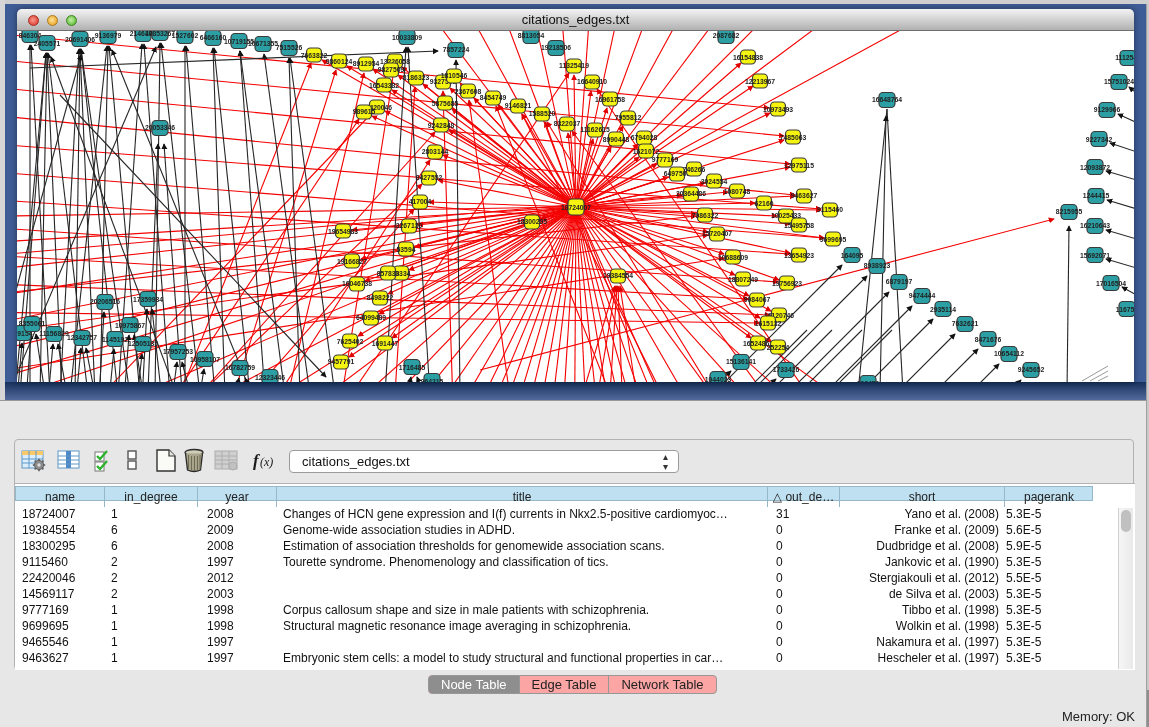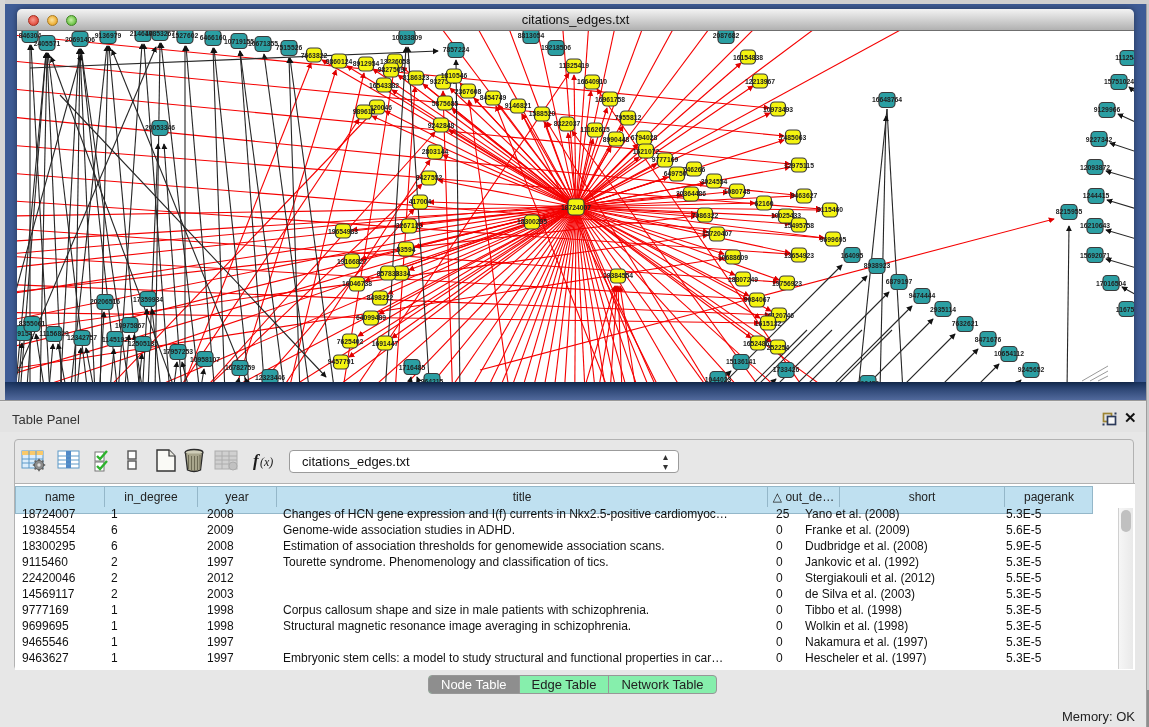--- a/index.html
+++ b/index.html
@@ -18,31 +18,31 @@
 #panel{position:absolute;left:0;top:400px;width:1146px;height:327px;background:#e7e7e7;border-top:1px solid #989898}
 #phead{position:absolute;left:0;top:1px;width:100%;height:30px;background:#e3e3e3;font-size:13px;color:#333}
 #phead span{position:absolute;left:12px;top:10px}
 #pfloat{position:absolute;left:1102px;top:10px;width:15px;height:14px}
 #pclose{position:absolute;left:1124px;top:7px;font-size:15px;font-weight:bold;color:#111}
 #group{position:absolute;left:14px;top:38px;width:1120px;height:231px;border:1px solid #b2b2b2;border-radius:4px;background:#e7e7e7}
 #toolbar{position:absolute;left:0;top:0;width:100%;height:43px}
 #combo{position:absolute;left:274px;top:10px;width:390px;height:23px;background:#fff;border:1px solid #9b9b9b;border-radius:4px;font-size:13px;color:#111;line-height:21px;padding-left:12px}
 #combo .ud{position:absolute;right:10px;top:1px;font-size:10px;color:#333;line-height:10px}
 #table{position:absolute;left:0;top:43px;width:1120px;height:187px;background:#fff;overflow:hidden;border-top:1px solid #b2b2b2}
-#thead{position:absolute;left:0;top:2px;width:1078px;height:28px;background:#bfe0f0;border:1px solid #94b7c9;font-size:12px;color:#222}
+#thead{position:absolute;left:0;top:2px;width:1078px;height:15px;background:#bfe0f0;border:1px solid #94b7c9;font-size:12px;color:#222}
 #thead div{position:absolute;top:0;height:20px;line-height:20px;text-align:center;border-right:1px solid #94b7c9}
 #tbody{position:absolute;left:0;top:22px;width:1120px;font-size:12px;color:#111}
 .tr{position:relative;height:16px;line-height:16px;white-space:nowrap}
 .tr div{position:absolute;top:0;overflow:hidden}
 .c0{left:7px;width:92px}.c1{left:96px;width:90px}.c2{left:192px;width:78px}
 .c3{left:268px;width:485px}.c4{left:761px;width:70px}
-.c5{left:790px;width:165px;text-align:left}.c6{left:991px;width:100px}
+.c5{left:819px;width:165px;text-align:right}.c6{left:991px;width:100px}
 #vsb{position:absolute;right:2px;top:24px;width:15px;height:161px;background:linear-gradient(90deg,#f6f6f6,#e9e9e9);border-left:1px solid #d0d0d0}
 #vsb .thumb{position:absolute;left:2px;top:2px;width:10px;height:22px;background:#c0c0c0;border-radius:5px}
-#tabs{position:absolute;left:428px;top:274px;height:19px;border:1px solid #979797;border-radius:4px;background:#86efac;font-size:13px;display:flex;overflow:hidden}
+#tabs{position:absolute;left:428px;top:274px;height:19px;border:1px solid #979797;border-radius:4px;background:#fca5a5;font-size:13px;display:flex;overflow:hidden}
 #tabs div{padding:0 12px;line-height:17px;color:#222;border-right:1px solid #979797}
 #tabs div.on{background:#8e8e8e;color:#fff}
 #tabs div:last-child{border-right:none}
 #mem{position:absolute;left:1062px;top:308px;font-size:13px;color:#222}
 #mem i{display:inline-block;width:11px;height:11px;border-radius:50%;background:#35c83a;border:1px solid #2c6b2e;vertical-align:-2px;margin-left:5px;font-style:normal}
 .icon{position:absolute;top:8px}
 </style></head>
 <body>
 <div id="stage">
 <div id="desktop">
@@ -583,30 +583,20 @@
 <line x1="1082" y1="381" x2="1108" y2="366"></line>
             <line x1="1090" y1="381" x2="1108" y2="371"></line>
 <line x1="1098" y1="381" x2="1108" y2="376"></line>
           </g>
 </svg></div>
  <div id="titlebar">citations_edges.txt
    <div class="tl" id="tl1"></div><div class="tl" id="tl2"></div><div class="tl" id="tl3"></div>
  </div>
 </div>
 <div id="panel">
- <div id="phead">
-        <span>Table Panel</span>
-  <svg id="pfloat" viewBox="0 0 15 14">
-          <rect x="1.5" y="1.5" width="8" height="8" fill="none" stroke="#9c8433" stroke-width="1.7"></rect>
-          <rect x="5.5" y="4.5" width="8" height="8" fill="#f7f7f7" stroke="#2c3a5a" stroke-width="1.7"></rect>
-          <rect x="12.5" y="0.5" width="2" height="2" fill="#2c3a5a"></rect>
-          <rect x="0.5" y="11.5" width="2" height="2" fill="#2c3a5a"></rect>
-        </svg>
-  <div id="pclose">✕</div>
- </div>
  <div id="group">
   <div id="toolbar">
    <svg class="icon" style="left:6px" width="262" height="26" viewBox="0 0 262 26">
 
     <g>
               <rect x="1" y="3" width="21" height="17" fill="#dcedfb" stroke="#5d99c8"></rect>
               <rect x="1" y="3" width="21" height="4" fill="#f9c96a"></rect>
               <path d="M1 11h21M1 15h21M8 3v17M15 3v17" stroke="#5d99c8" stroke-width="1" fill="none"></path>
               <g transform="translate(18,17)">
                 <circle r="4.6" fill="#8b8b8b" stroke="#5e5e5e"></circle>
@@ -675,21 +665,21 @@
     <div style="left:752px;width:72px">△ out_de…</div>
     <div style="left:824px;width:165px">short</div>
     <div style="left:989px;width:88px;border-right:none">pagerank</div>
    </div>
    <div id="tbody">
             <div class="tr">
               <div class="c0">18724007</div>
               <div class="c1">1</div>
               <div class="c2">2008</div>
               <div class="c3">Changes of HCN gene expression and I(f) currents in Nkx2.5-positive cardiomyoc…</div>
-              <div class="c4">25</div>
+              <div class="c4">31</div>
               <div class="c5">Yano et al. (2008)</div>
               <div class="c6">5.3E-5</div>
             </div>
             <div class="tr">
               <div class="c0">19384554</div>
               <div class="c1">6</div>
               <div class="c2">2009</div>
               <div class="c3">Genome-wide association studies in ADHD.</div>
               <div class="c4">0</div>
               <div class="c5">Franke et al. (2009)</div>
@@ -703,21 +693,21 @@
               <div class="c4">0</div>
               <div class="c5">Dudbridge et al. (2008)</div>
               <div class="c6">5.9E-5</div>
             </div>
             <div class="tr">
               <div class="c0">9115460</div>
               <div class="c1">2</div>
               <div class="c2">1997</div>
               <div class="c3">Tourette syndrome. Phenomenology and classification of tics.</div>
               <div class="c4">0</div>
-              <div class="c5">Jankovic et al. (1992)</div>
+              <div class="c5">Jankovic et al. (1990)</div>
               <div class="c6">5.3E-5</div>
             </div>
             <div class="tr">
               <div class="c0">22420046</div>
               <div class="c1">2</div>
               <div class="c2">2012</div>
               <div class="c4">0</div>
               <div class="c5">Stergiakouli et al. (2012)</div>
               <div class="c6">5.5E-5</div>
             </div>

